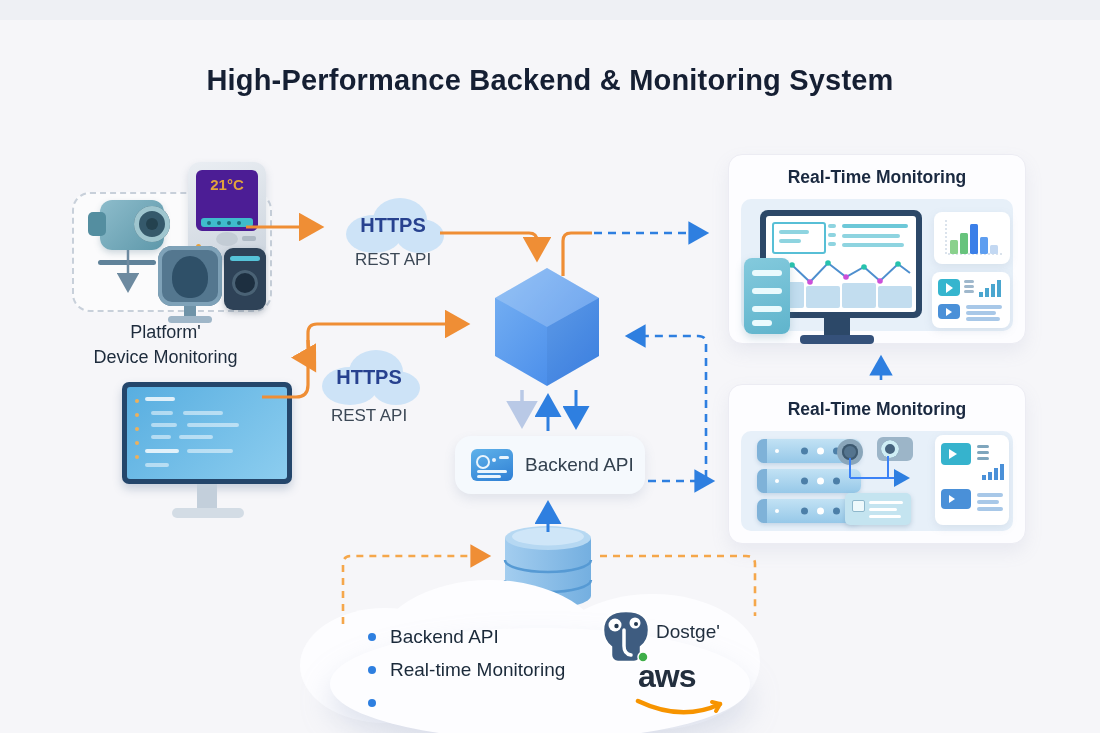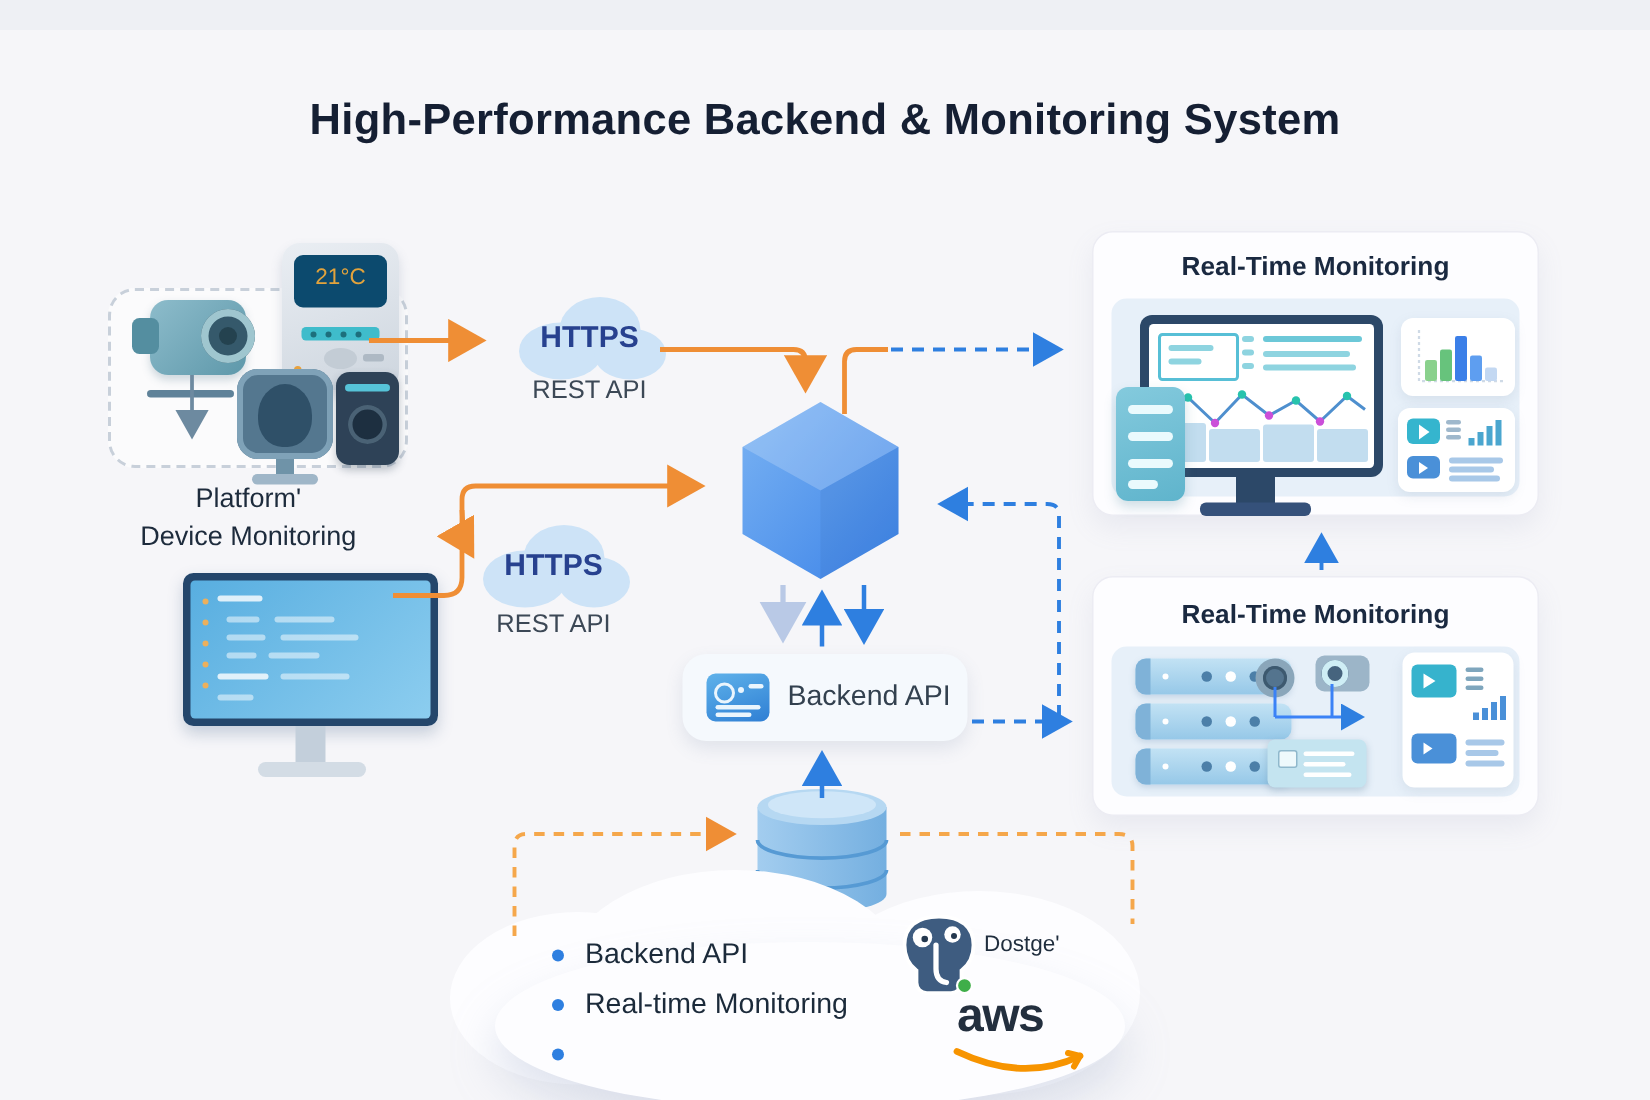--- a/index.html
+++ b/index.html
@@ -13,22 +13,22 @@
   .dev-box{left:72px;top:172px;width:196px;height:116px;border:2px dashed #c8d0da;border-radius:18px;
            background:rgba(255,255,255,.55);}
   .cam-body{left:100px;top:180px;width:64px;height:50px;border-radius:12px;
             background:linear-gradient(135deg,#8dbccb,#5e98aa);box-shadow:0 3px 6px rgba(70,110,130,.25);}
   .cam-lens{left:134px;top:186px;width:36px;height:36px;border-radius:50%;background:#35596b;
             box-shadow:inset 0 0 0 5px #9fc6cf;}
   .cam-lens-core{left:146px;top:198px;width:12px;height:12px;border-radius:50%;background:#24424f;}
   .cam-mount{left:88px;top:192px;width:18px;height:24px;border-radius:5px;background:#548ea0;}
   .thermo{left:188px;top:142px;width:78px;height:98px;border-radius:12px;
           background:linear-gradient(160deg,#eaeef3,#cdd5de);box-shadow:0 4px 8px rgba(90,110,140,.2);}
-  .thermo-screen{left:196px;top:150px;width:62px;height:35px;border-radius:6px;background:#0c4a6e;
-                 color:#e2a33c;font-size:15px;font-weight:400;line-height:30px;}
+  .thermo-screen{left:196px;top:150px;width:62px;height:61px;border-radius:6px;background:#4c1d95;
+                 color:#e2a33c;font-size:15px;font-weight:700;line-height:30px;}
   .thermo-bar{left:201px;top:198px;width:52px;height:9px;border-radius:3px;background:#3fbccb;}
   .thermo-dot{width:4px;height:4px;border-radius:50%;background:#1d6f7c;top:2.5px;position:absolute;}
   .thermo-spk{left:216px;top:212px;width:22px;height:14px;border-radius:50%;background:#c3ccd5;}
   .thermo-btn{left:242px;top:216px;width:14px;height:5px;border-radius:2px;background:#aeb9c4;}
   .thermo-led{left:196px;top:224px;width:5px;height:5px;border-radius:50%;background:#e8a13d;}
   .fan-body{left:158px;top:226px;width:64px;height:60px;border-radius:14px;background:#54778f;
             box-shadow:inset 0 0 0 4px #7fa2b8;}
   .fan-blob{left:172px;top:236px;width:36px;height:42px;border-radius:50% 50% 45% 45%;background:#2f5068;}
   .fan-neck{left:184px;top:286px;width:12px;height:12px;background:#6f93a8;}
   .fan-base{left:168px;top:296px;width:44px;height:7px;border-radius:4px;background:#9fb6c8;}
@@ -94,21 +94,21 @@
                box-shadow:inset 0 0 0 2px #3d596f;}
   .cam2-box{position:absolute;width:36px;height:24px;border-radius:6px;background:#9cb5c8;}
   .cam2-box i{position:absolute;left:4px;top:3px;width:18px;height:18px;border-radius:50%;background:#46647e;
               box-shadow:inset 0 0 0 4px #cfeef5;}
   .p2card{position:absolute;background:#c4e4f0;border-radius:5px;box-shadow:0 2px 5px rgba(90,130,160,.3);}
   
   .blob{position:absolute;background:#fdfdff;border-radius:50%;}
   .stack-list{left:368px;top:600px;width:260px;}
   .stack-row{display:flex;align-items:center;height:33px;font-size:19px;color:#1b2a3a;}
   .stack-row s{width:8px;height:8px;border-radius:50%;background:#2e7fe0;margin-right:14px;flex:0 0 auto;text-decoration:none;}
-  .pg-text{left:656px;top:601px;font-size:15px;color:#1f2d3d;}
+  .pg-text{left:656px;top:601px;font-size:19px;color:#1f2d3d;}
   .aws-text{left:638px;top:638px;font-size:32px;font-weight:700;letter-spacing:-1px;color:#232f3e;}
   svg{display:block;}
   .overlay{left:0;top:0;pointer-events:none;}
 </style>
 </head>
 <body>
 
 <div id="stage">
 
   <div class="abs ctr title">High-Performance Backend &amp; Monitoring System</div>

